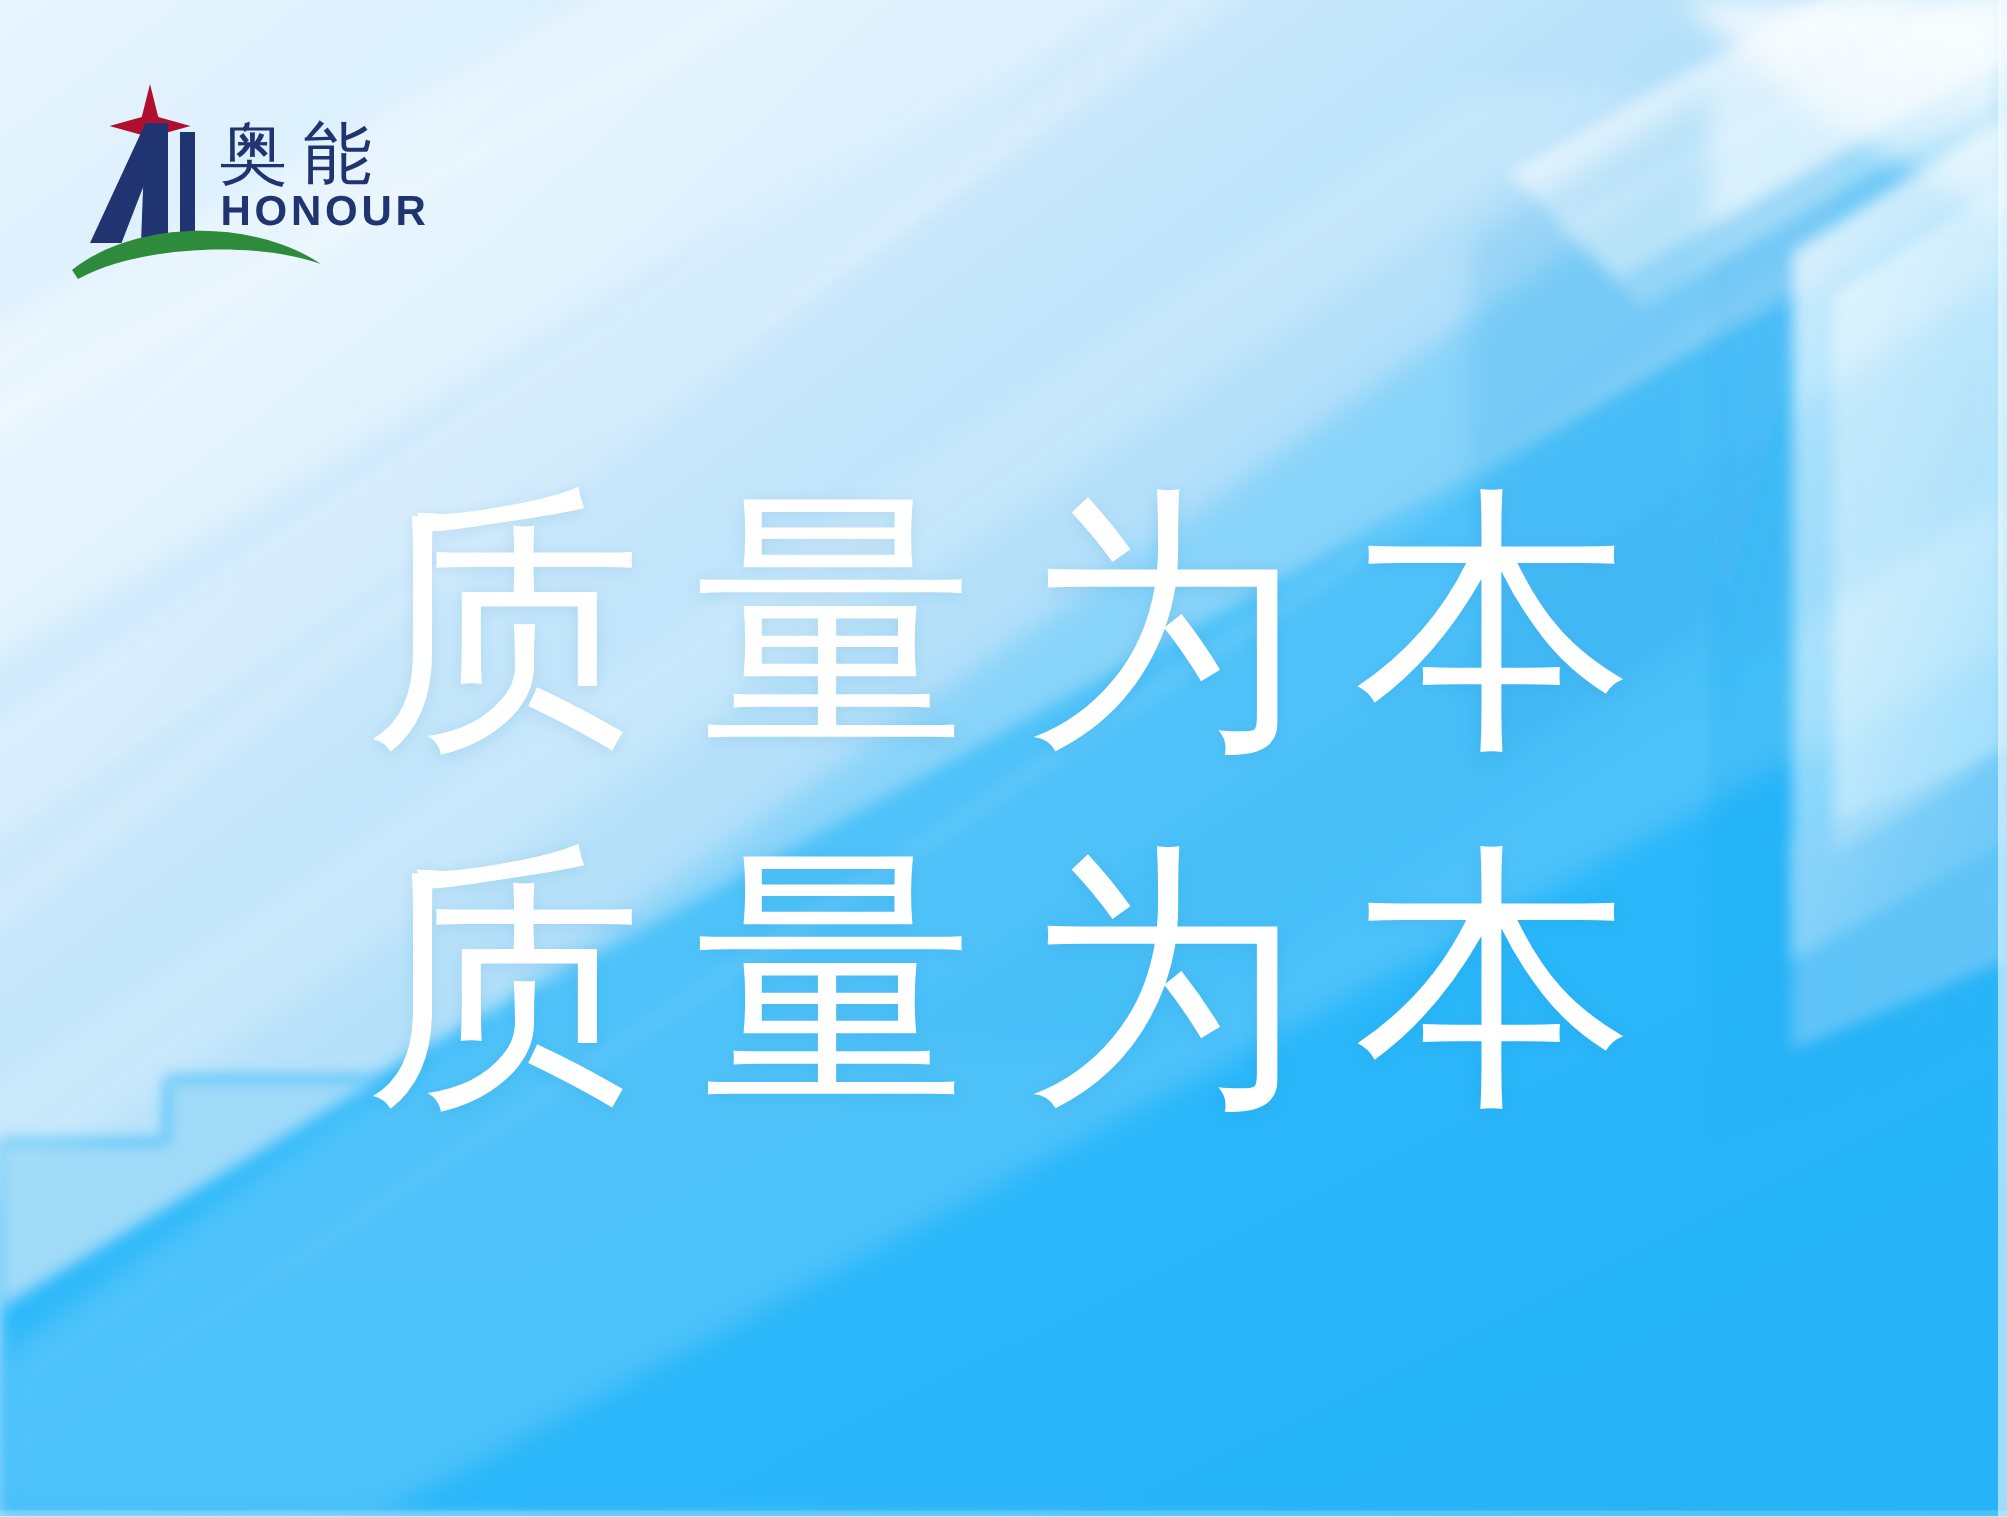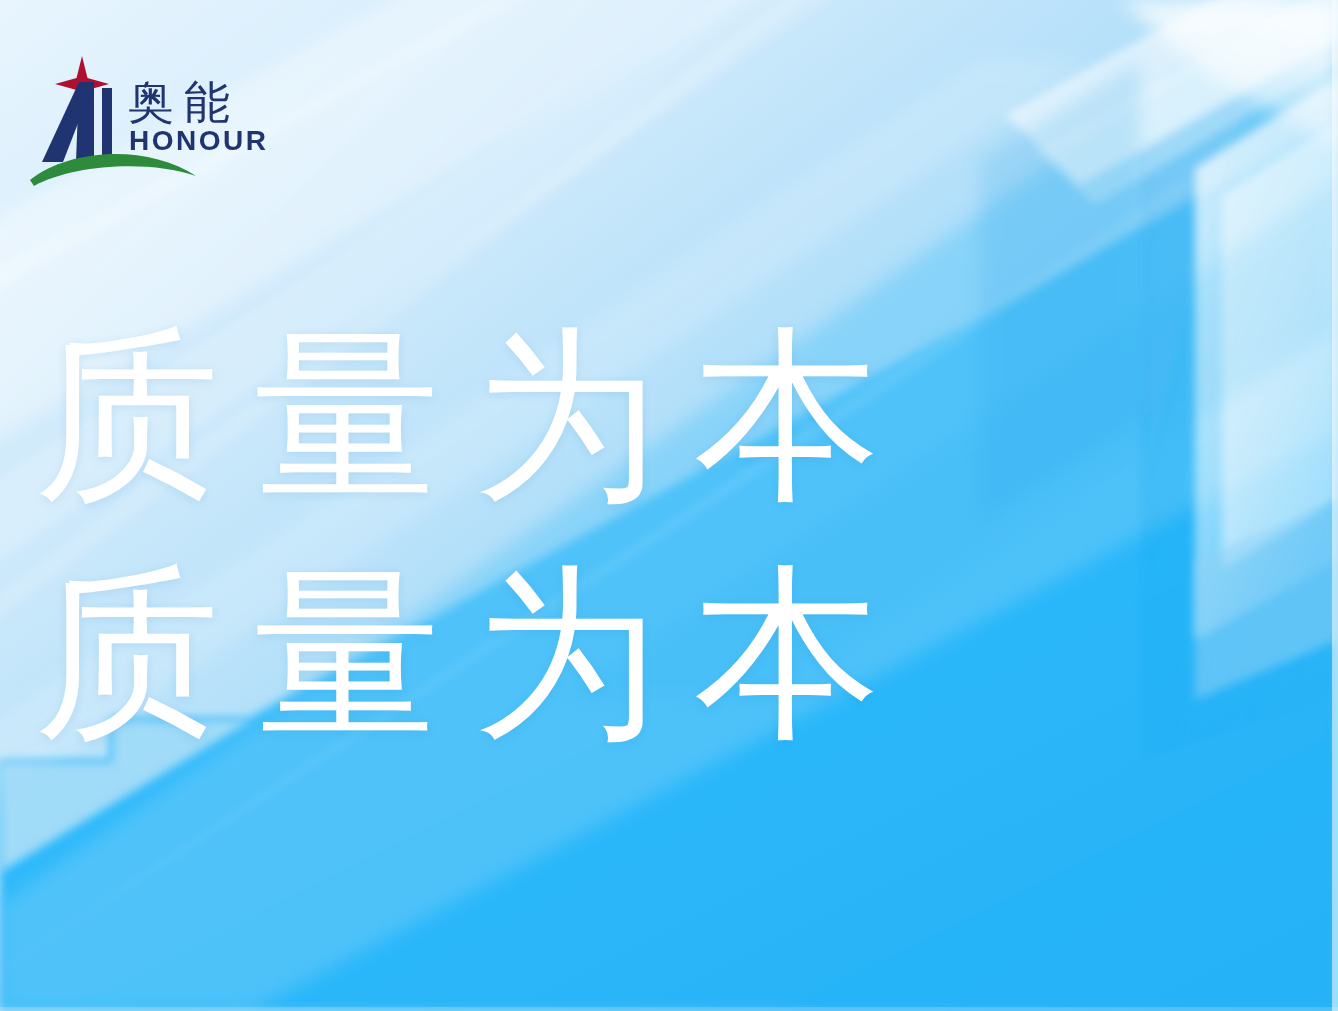--- a/index.html
+++ b/index.html
@@ -20,34 +20,34 @@
   .bg-layer {
     position: absolute;
     inset: 0;
     pointer-events: none;
   }
   .bg-svg { display: block; width: 100%; height: 100%; }
 
   
   .logo {
     position: absolute;
-    left: 30px;
+    left: 48px;
     top: 52px;
     width: 262px;
     height: 150px;
   }
   .logo svg { display: block; width: 100%; height: 100%; }
 
   
   .headline {
     position: absolute;
     left: 0;
     top: 300px;
     width: 1332px;
-    text-align: left;
+    text-align: center;
     color: #ffffff;
   }
   .hl-line {
     display: block;
     font-family: "Liberation Sans", "DejaVu Sans", sans-serif;
     font-weight: 400;
     font-size: 186px;
     line-height: 232px;
     letter-spacing: 34px;
     text-indent: 34px;

